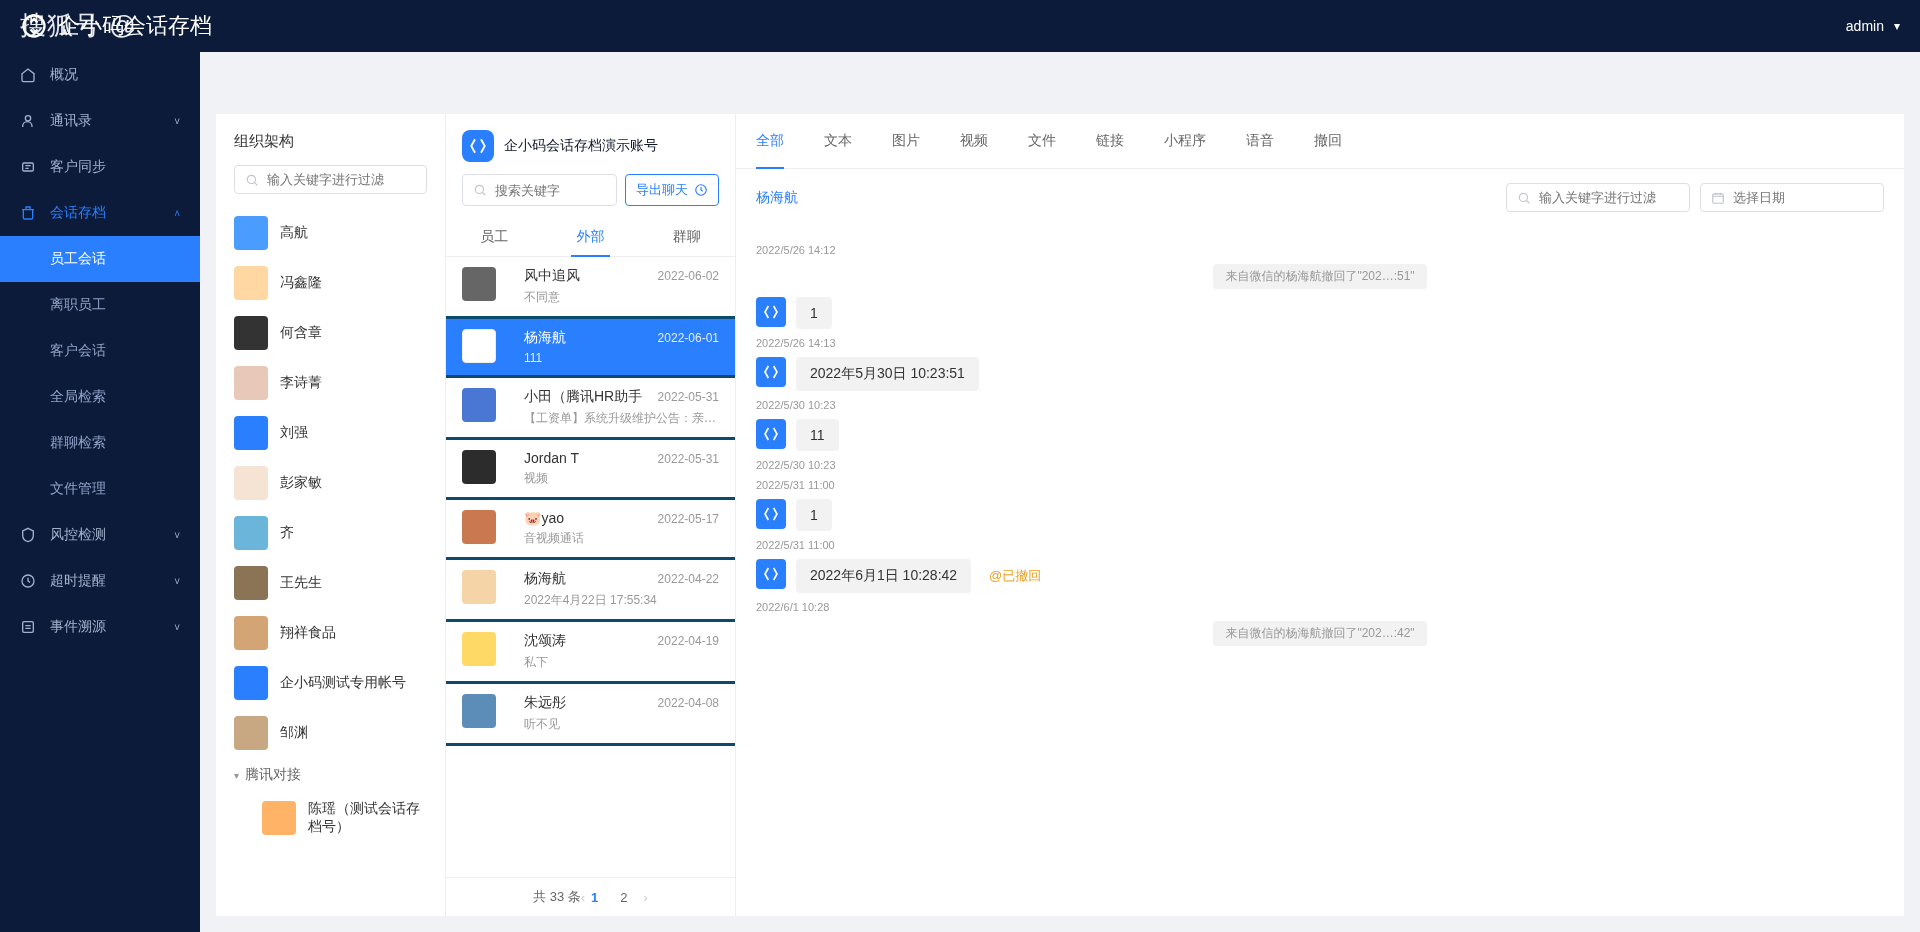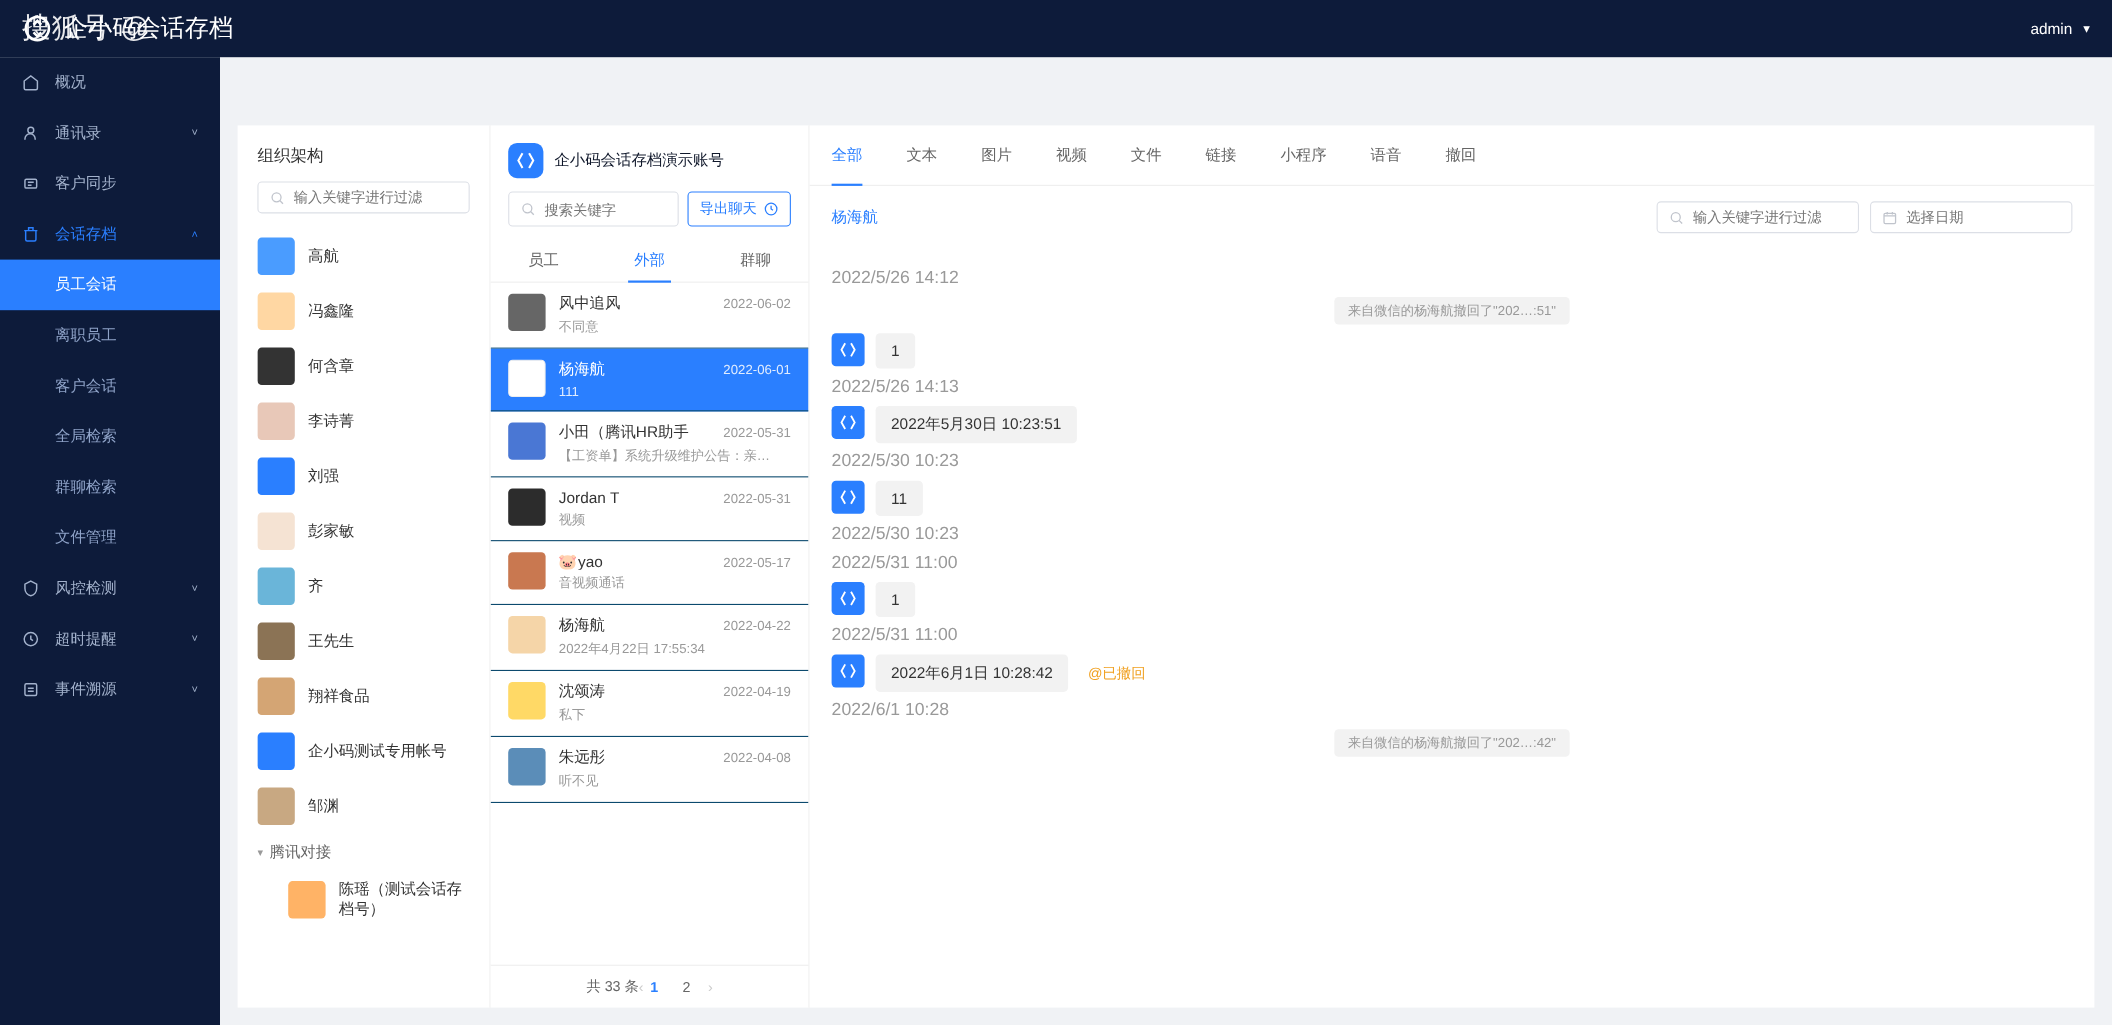--- a/index.html
+++ b/index.html
@@ -49,21 +49,21 @@
 .conv-app-icon { width: 32px; height: 32px; border-radius: 8px; background: #2a7fff; display: flex; align-items: center; justify-content: center; color: #fff; font-weight: bold; }
 .conv-app-name { color: #0f172a; font-size: 14px; }
 .conv-tools { padding: 0 16px 12px; display: flex; gap: 8px; }
 .conv-tools .search-box { flex: 1; margin-bottom: 0; }
 .export-btn { border: 1px solid #2a7fff; color: #2a7fff; border-radius: 4px; padding: 6px 10px; display: flex; align-items: center; gap: 6px; cursor: pointer; font-size: 13px; background: #fff; }
 .conv-tabs { display: flex; border-bottom: 1px solid #eee; }
 .conv-tab { flex: 1; text-align: center; padding: 10px 0; cursor: pointer; color: #666; position: relative; }
 .conv-tab.active { color: #2a7fff; }
 .conv-tab.active::after { content: ""; position: absolute; bottom: -1px; left: 30%; right: 30%; height: 2px; background: #2a7fff; }
 .conv-list { flex: 1; overflow-y: auto; }
-.conv-item { display: flex; gap: 12px; padding: 10px 16px; cursor: pointer; border-bottom: 1px solid #0c4a6e; }
+.conv-item { display: flex; gap: 28px; padding: 10px 16px; cursor: pointer; border-bottom: 3px solid #0c4a6e; }
 .conv-item.active { background: #2a7fff; color: #fff; }
 .conv-item.active .conv-preview, .conv-item.active .conv-date { color: #e0ecff; }
 .conv-body { flex: 1; min-width: 0; }
 .conv-top { display: flex; justify-content: space-between; align-items: baseline; }
 .conv-name { font-size: 14px; white-space: nowrap; overflow: hidden; text-overflow: ellipsis; }
 .conv-date { font-size: 12px; color: #999; flex-shrink: 0; }
 .conv-preview { font-size: 12px; color: #999; margin-top: 4px; white-space: nowrap; overflow: hidden; text-overflow: ellipsis; }
 .conv-pager { padding: 10px; display: flex; align-items: center; justify-content: center; gap: 0; border-top: 1px solid #eee; font-size: 13px; color: #666; }
 .pager-btn { cursor: pointer; padding: 2px 6px; }
 .pager-btn.active { color: #2a7fff; font-weight: bold; }
@@ -74,21 +74,21 @@
 .chat-tabs { display: flex; padding: 0 20px; gap: 40px; border-bottom: 1px solid #eee; }
 .chat-tab { padding: 18px 0; cursor: pointer; color: #666; position: relative; }
 .chat-tab.active { color: #2a7fff; }
 .chat-tab.active::after { content: ""; position: absolute; bottom: -1px; left: 0; right: 0; height: 2px; background: #2a7fff; }
 .chat-toolbar { padding: 14px 20px; display: flex; align-items: center; justify-content: space-between; gap: 12px; }
 .chat-title { color: #2a7fff; }
 .chat-filters { display: flex; gap: 10px; }
 .filter-box { display: flex; align-items: center; border: 1px solid #dcdfe6; border-radius: 4px; padding: 6px 10px; gap: 8px; background: #fff; }
 .filter-box input { border: none; outline: none; font-size: 13px; width: 140px; }
 .chat-body { flex: 1; overflow-y: auto; padding: 10px 20px 20px; }
-.chat-time { color: #999; font-size: 16px; margin: 8px 0; }
+.chat-time { color: #999; font-size: 11px; margin: 8px 0; }
 .recall-notice { text-align: center; margin: 8px 0; }
 .recall-notice span { background: #f2f2f2; color: #999; font-size: 12px; padding: 4px 12px; border-radius: 4px; display: inline-block; }
 .msg-row { display: flex; gap: 10px; margin: 6px 0 2px; align-items: flex-start; }
 .msg-avatar { width: 30px; height: 30px; border-radius: 4px; background: #2a7fff; display: flex; align-items: center; justify-content: center; color: #fff; font-size: 10px; text-align: center; flex-shrink: 0; }
 .msg-bubble { background: #f2f2f2; padding: 8px 14px; border-radius: 4px; font-size: 14px; color: #333; }
 .recall-tag { color: #f0a020; font-size: 13px; margin-left: 8px; align-self: center; }
 .recall-tag::before { content: "@"; }
 
 
 .av-1 { background: #ffd7a3; } .av-2 { background: #4a9cff; } .av-3 { background: #333; }

